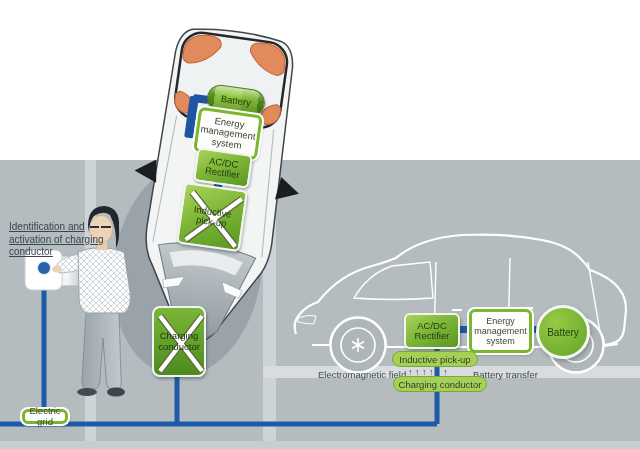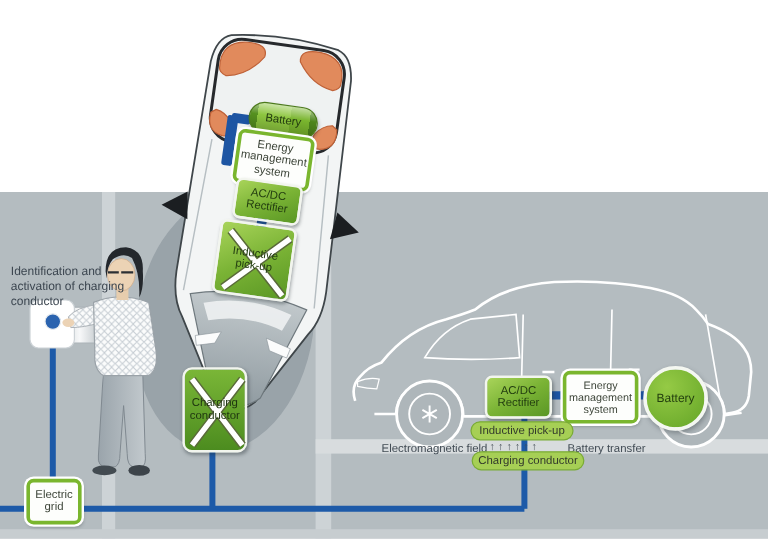--- a/index.html
+++ b/index.html
@@ -30,21 +30,21 @@
         font-size:9.5px;color:#243c10;box-shadow:1px 2px 3px rgba(40,50,55,.35);}
   .pill{box-sizing:border-box;border:1px solid #79ab34;border-radius:9px;background:#a6cf55;
         display:flex;align-items:center;justify-content:center;
         font-size:9.5px;color:#333a2c;}
   .circleg{box-sizing:border-box;border:3px solid #f4f7f1;border-radius:50%;
         background:radial-gradient(circle at 35% 30%,#95ca45,#64a527);
         box-shadow:1px 2px 4px rgba(40,50,55,.35);
         display:flex;align-items:center;justify-content:center;
         font-size:10px;color:#24400f;}
   .anno{font-size:9.5px;color:#414b54;white-space:nowrap;}
-  .note{font-size:10px;line-height:12.5px;color:#3c4650;width:118px;}
+  .note{font-size:10px;line-height:12.5px;color:#3c4650;width:118px;text-decoration:underline;}
   .conn{background:#1d55a3;border-radius:1px;}
   .rot8{transform:rotate(8deg);}
   .xwrap{position:absolute;inset:0;}
   .xwrap svg{position:absolute;inset:0;}
   .xlabel{position:relative;z-index:2;}
   svg{display:block;}
 </style>
 </head>
 <body>
 
@@ -144,21 +144,21 @@
       <g stroke-width="1.6">
         <path d="M358,338 V352 M352,341.5 L364,348.5 M364,341.5 L352,348.5"></path>
       </g>
       <circle cx="576" cy="345" r="27.5" fill="#aeb6ba" stroke-width="2.4"></circle>
       <circle cx="576" cy="345" r="17" stroke-width="1.6"></circle>
     </g>
   </svg>
 
   <div class="abs note" style="left:9px;top:221px">Identification and activation of charging conductor</div>
 
-  <div class="abs wbox" style="left:22px;top:399px;width:46px;height:38px;font-size:9.5px">
+  <div class="abs wbox" style="left:22px;top:409px;width:46px;height:15px;font-size:9.5px">
     <span>Electric grid</span>
   </div>
 
   <div class="abs gbox" style="left:152px;top:306px;width:54px;height:71px;border-radius:8px;
        background:linear-gradient(180deg,#7ab637,#4c8c1f)">
     <div class="xwrap">
       <svg width="54" height="71" viewBox="0 0 54 71">
         <path d="M6,8 L48,63 M48,8 L6,63" stroke="#5a6a3a" stroke-width="7" fill="none"></path>
         <path d="M6,8 L48,63 M48,8 L6,63" stroke="#ffffff" stroke-width="4.5" fill="none"></path>
       </svg>

